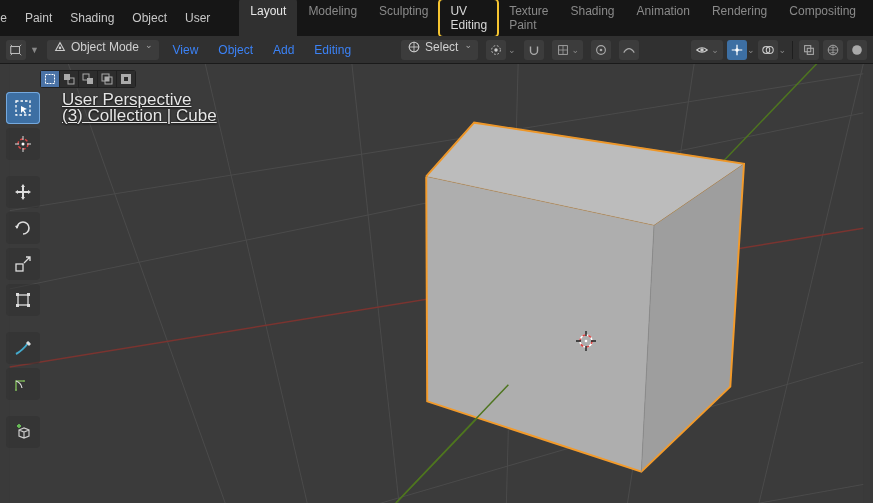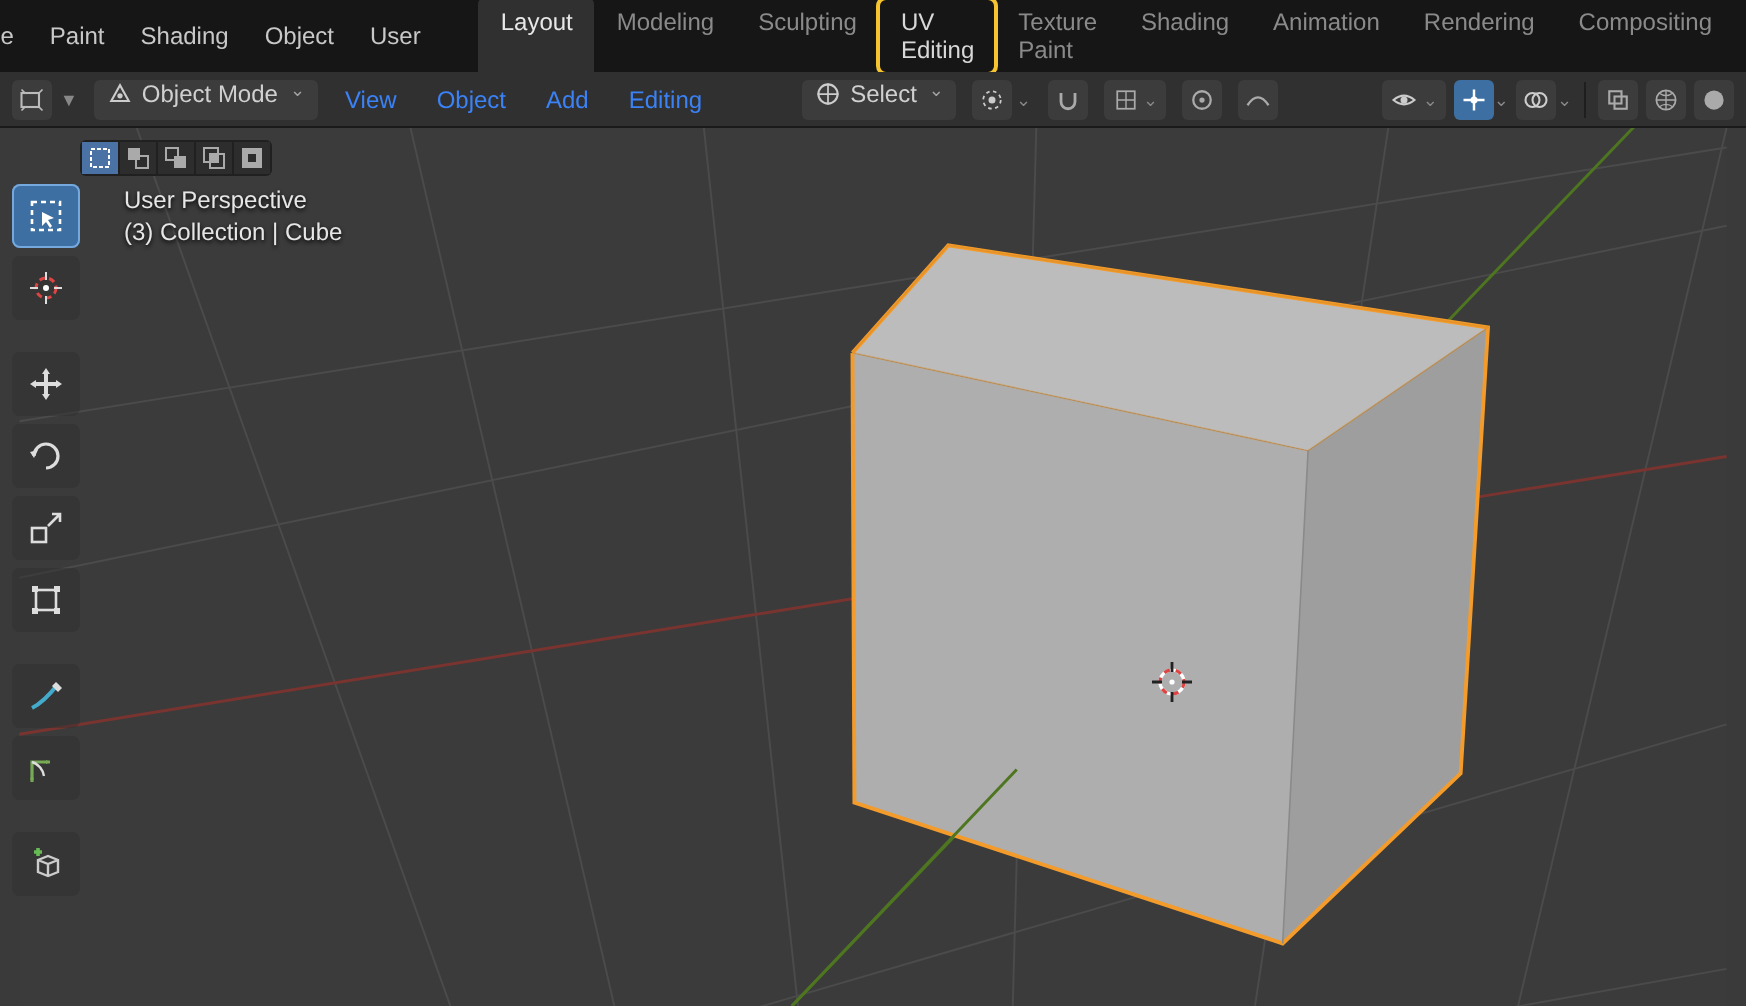--- a/index.html
+++ b/index.html
@@ -25,21 +25,21 @@
   .tb-text { padding: 0 6px; color: #3b82f6; cursor: pointer; text-align: center; }
   .tb-sep { width: 1px; height: 18px; background: #1e1e1e; margin: 0 2px; }
   .tb-right { margin-left: auto; display: flex; gap: 4px; align-items: center; }
   .blue-btn { background: #3d6fa3 !important; }
 
   
   .viewport-wrap { flex: 1; position: relative; background: #3a3a3a; overflow: hidden; }
   .viewport-svg { position: absolute; inset: 0; width: 100%; height: 100%; }
 
   
-  .view-info { position: absolute; left: 62px; top: 8px; color: #e6e6e6; font-size: 12px; line-height: 16px; text-shadow: 0 1px 2px #000; }
+  .view-info { position: absolute; left: 62px; top: 8px; color: #e6e6e6; font-size: 17px; line-height: 16px; text-shadow: 0 1px 2px #000; text-decoration: underline; }
   .view-info .line1 { font-weight: 500; }
 
   
   .sel-strip { position: absolute; left: 40px; top: 34px; display: flex; gap: 1px; background: #202020; padding: 1px; border-radius: 3px; }
   .sel-strip .sb { width: 18px; height: 16px; background: #2d2d2d; display:flex; align-items:center; justify-content:center; }
   .sel-strip .sb:first-child { background: #4a72a5; }
 
   
   .left-tools { position: absolute; left: 6px; top: 54px; width: 34px; display: flex; flex-direction: column; gap: 4px; }
   .tool { width: 34px; height: 32px; border-radius: 4px; background: #30303080; display: flex; align-items: center; justify-content: center; cursor: pointer; }

